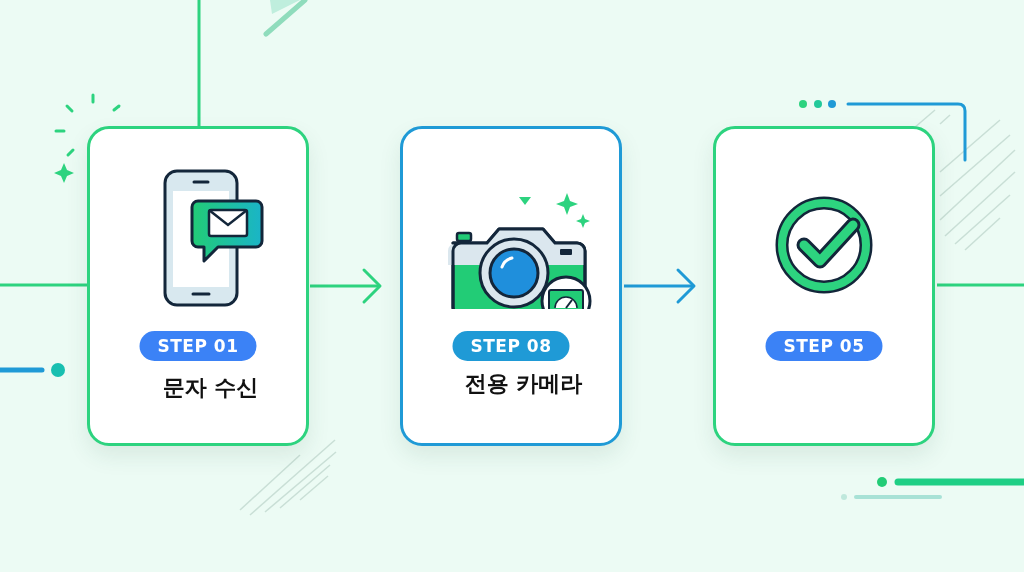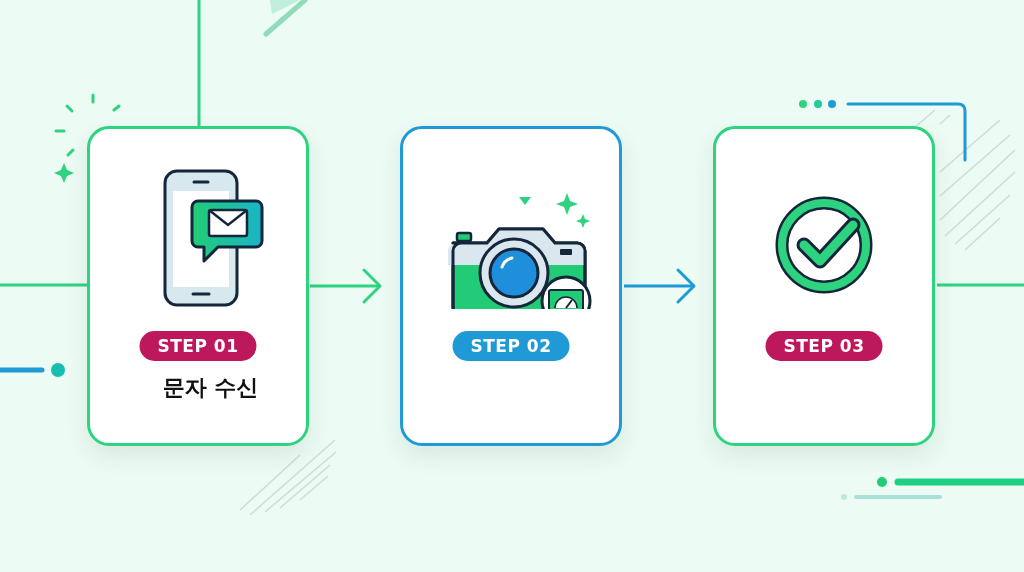--- a/index.html
+++ b/index.html
@@ -16,21 +16,21 @@
   }
   .card.green { border:3px solid #2dd37f; }
   .card.blue { border:3px solid #1f9ad6; }
   .card .icon { position:absolute; left:0; top:30px; width:216px; height:150px; }
   .badge {
     position:absolute; left:50%; transform:translateX(-50%); top:202px;
     height:30px; border-radius:15px; padding:0 18px;
     color:#fff; font-weight:bold; font-size:17px; line-height:30px;
     white-space:nowrap; letter-spacing:0.5px;
   }
-  .badge.green { background:#be185d; }
+  .badge.green { background:#3b82f6; }
   .badge.blue { background:#1f9ad6; }
   .title {
     position:absolute; left:0; right:0; top:244px; text-align:center;
     color:#111; font-weight:bold; font-size:22px; line-height:30px;padding-left:25px;
   }
   .title .small { font-size:14px; }
 </style>
 </head>
 <body>
 
@@ -128,26 +128,27 @@
     <path d="M50 84 h34 l12 -14 h44 l12 14 h22 a8 8 0 0 1 8 8 v56 a8 8 0 0 1 -8 8 h-116 a8 8 0 0 1 -8 -8 v-56 a8 8 0 0 1 8 -8 z" fill="none" stroke="#13263a" stroke-width="3" stroke-linejoin="round"></path>
     <rect x="157" y="90" width="12" height="6" rx="1" fill="#13263a"></rect>
     <circle cx="111" cy="114" r="34" fill="#dbe7ee" stroke="#13263a" stroke-width="3"></circle>
     <circle cx="111" cy="114" r="24" fill="#1f8fdc" stroke="#13263a" stroke-width="3"></circle>
     <path d="M99 108 a14 14 0 0 1 10 -9" fill="none" stroke="#ffffff" stroke-width="3" stroke-linecap="round"></path>
     <circle cx="163" cy="142" r="24" fill="#ffffff" stroke="#13263a" stroke-width="3"></circle>
     <rect x="146" y="131" width="34" height="22" rx="2" fill="#22cc76" stroke="#13263a" stroke-width="2"></rect>
     <path d="M152 149 a11 11 0 0 1 22 0" fill="#ffffff" stroke="#13263a" stroke-width="1.5"></path>
     <line x1="163" y1="149" x2="169" y2="141" stroke="#13263a" stroke-width="2"></line>
   </svg>
-  <div class="badge blue">STEP 02</div>
+  <div class="badge blue">STEP 08</div>
   <div class="title" style="top:240px;">
+    <div>전용 카메라</div>
   </div>
 </div>
 
 <div class="card green" style="left:713px;">
   <svg class="icon" viewBox="0 0 216 150">
     <circle cx="108" cy="86" r="42" fill="none" stroke="#13263a" stroke-width="13"></circle>
     <circle cx="108" cy="86" r="42" fill="none" stroke="#2dd37f" stroke-width="8"></circle>
     <polyline points="88,86 104,102 137,66" fill="none" stroke="#13263a" stroke-width="15" stroke-linecap="round" stroke-linejoin="round"></polyline>
     <polyline points="88,86 104,102 137,66" fill="none" stroke="#2dd37f" stroke-width="9" stroke-linecap="round" stroke-linejoin="round"></polyline>
   </svg>
-  <div class="badge green">STEP 03</div>
+  <div class="badge green">STEP 05</div>
 </div>
 
 </body></html>

